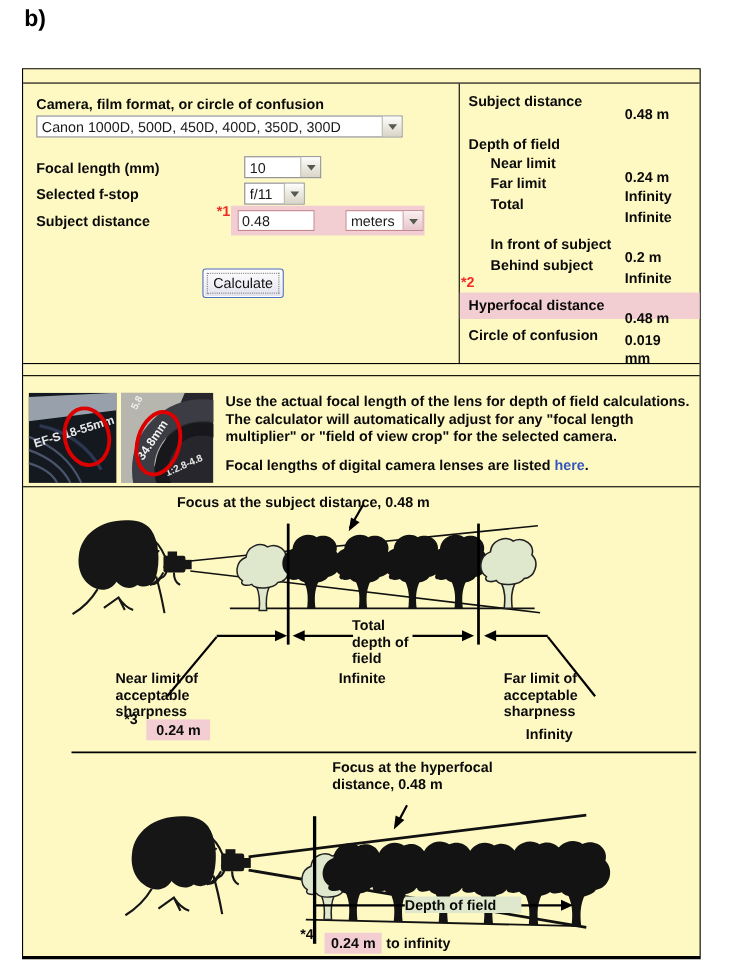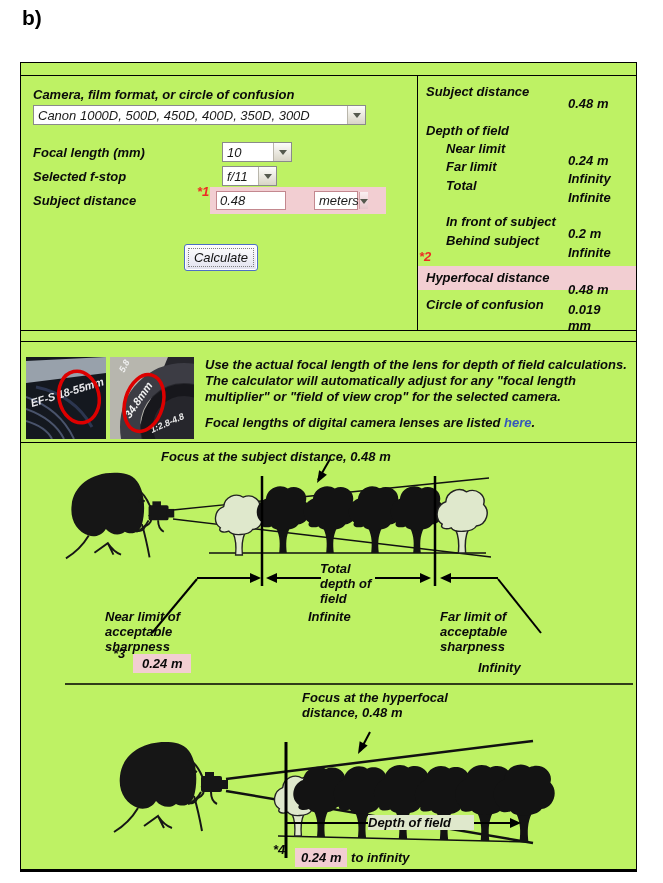--- a/index.html
+++ b/index.html
@@ -1,20 +1,20 @@
 <!DOCTYPE html>
 <html><head>
 <meta charset="utf-8">
 <style>
   html,body{margin:0;padding:0;background:#fff;width:663px;height:883px;
     font-family:"Liberation Sans",sans-serif;-webkit-font-smoothing:none;}
   .abs{position:absolute;}
   #page-label{position:absolute;left:22px;top:6px;font-size:21px;font-weight:bold;color:#000;}
   #panel{position:absolute;left:20px;top:62px;width:615px;height:806px;
-    background:#bef264;border:1px solid #000;border-bottom-width:3px;font-style:italic;}
+    background:#fef9c3;border:1px solid #000;border-bottom-width:3px;}
   .hline{position:absolute;left:0;right:0;height:1px;background:#000;}
   .vline{position:absolute;width:1px;background:#000;}
   .lbl{position:absolute;font-size:13px;font-weight:bold;color:#0a0a0a;white-space:nowrap;}
   .red{color:#ee2b24;font-weight:bold;font-size:13px;position:absolute;}
   .pinkbox{background:#f2ced2;}
   
   .select{position:absolute;background:#fff;border:1px solid #8a8a8a;height:20px;
     display:flex;align-items:center;font-size:13px;color:#1a1a1a;padding-left:4px;box-sizing:border-box;}
   .select .arrowbtn{margin-left:auto;width:17px;height:100%;border-left:1px solid #b9b6ab;
     background:linear-gradient(#fdfdfb,#d9d5c7);display:flex;align-items:center;justify-content:center;}
@@ -74,21 +74,21 @@
     <span>f/11</span>
     <span class="arrowbtn">
         <span class="tri"></span>
       </span>
   </div>
 
   <div class="lbl" style="left:12px;top:130px">Subject distance</div>
   <div class="red" style="left:176px;top:121px">*1</div>
   <div class="pinkzone" style="left:189px;top:124px;width:176px;height:27px">
     <div class="textinput" style="left:6px;top:4px;width:70px">0.48</div>
-    <div class="select" style="left:104px;top:4px;width:44px;height:19px">
+    <div class="select" style="left:104px;top:4px;width:71px;height:19px">
       <span>meters</span>
       <span class="arrowbtn">
           <span class="tri"></span>
         </span>
     </div>
   </div>
 
   <div class="calc-btn" style="left:163px;top:181px;width:72px">
     <span class="dotted">Calculate</span>
   </div>
@@ -234,21 +234,21 @@
       <div>Total</div>
       <div>depth of</div>
       <div>field</div>
     </div>
     <div class="dg ctr" style="left:84px;top:166px;width:122px">
       <div>Near limit of</div>
       <div>acceptable</div>
       <div>sharpness</div>
     </div>
     <div class="dg ctr" style="left:287px;top:166px;width:80px">Infinite</div>
-    <div class="dg ctr" style="left:419px;top:166px;width:122px">
+    <div class="dg ctr" style="left:437px;top:166px;width:122px">
       <div>Far limit of</div>
       <div>acceptable</div>
       <div>sharpness</div>
     </div>
     <div class="dg red" style="left:92px;top:203px">*3</div>
     <div class="dg pinkbox" style="left:112px;top:211px;padding:2px 9px">0.24 m</div>
     <div class="dg ctr" style="left:457px;top:217px;width:80px">Infinity</div>
 
     <div class="dg" style="left:281px;top:247px">
       <div>Focus at the hyperfocal</div>

